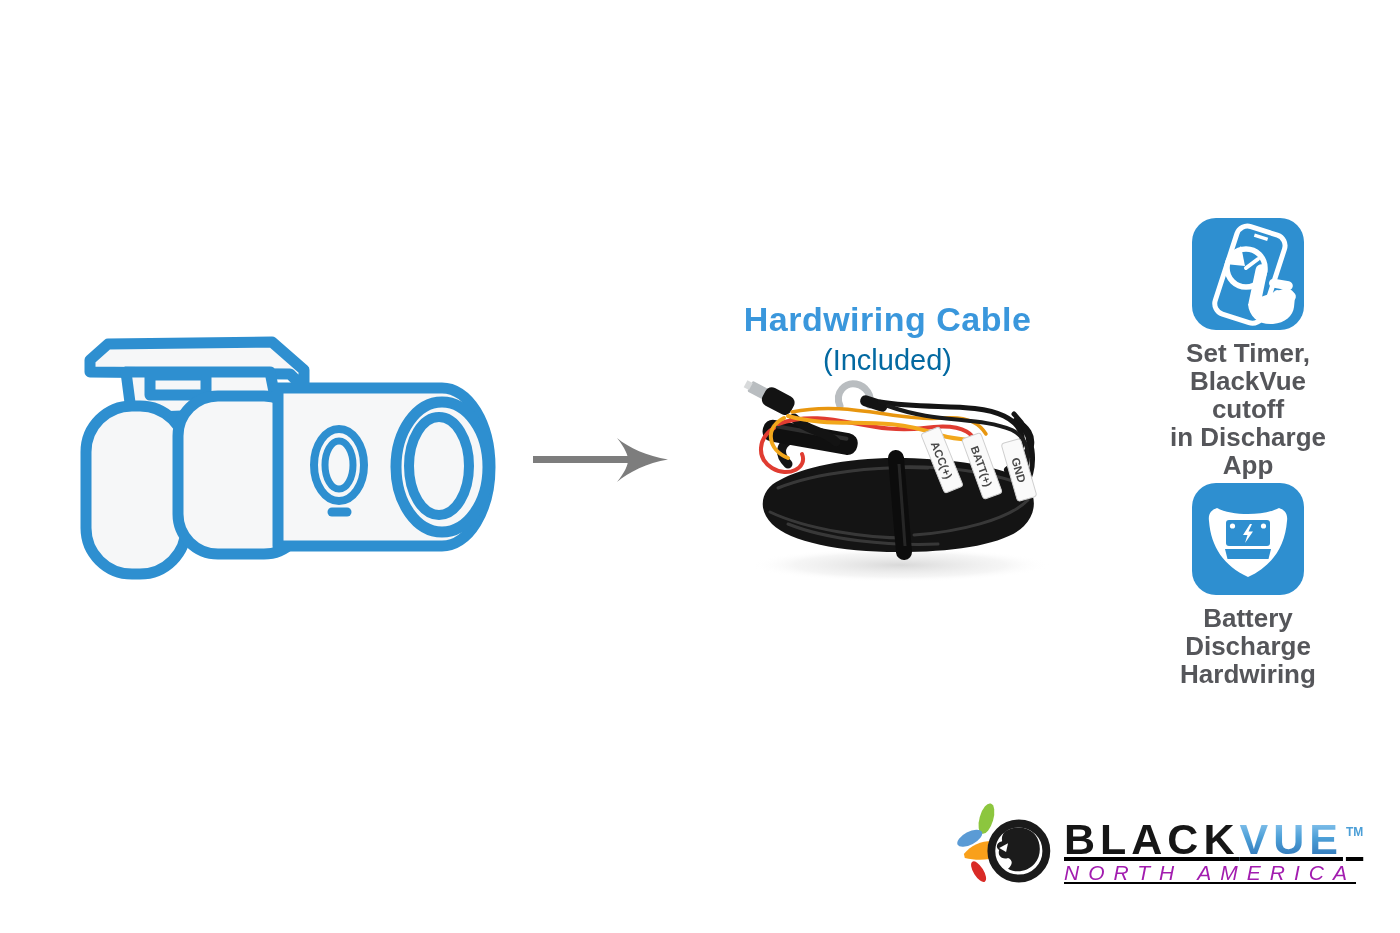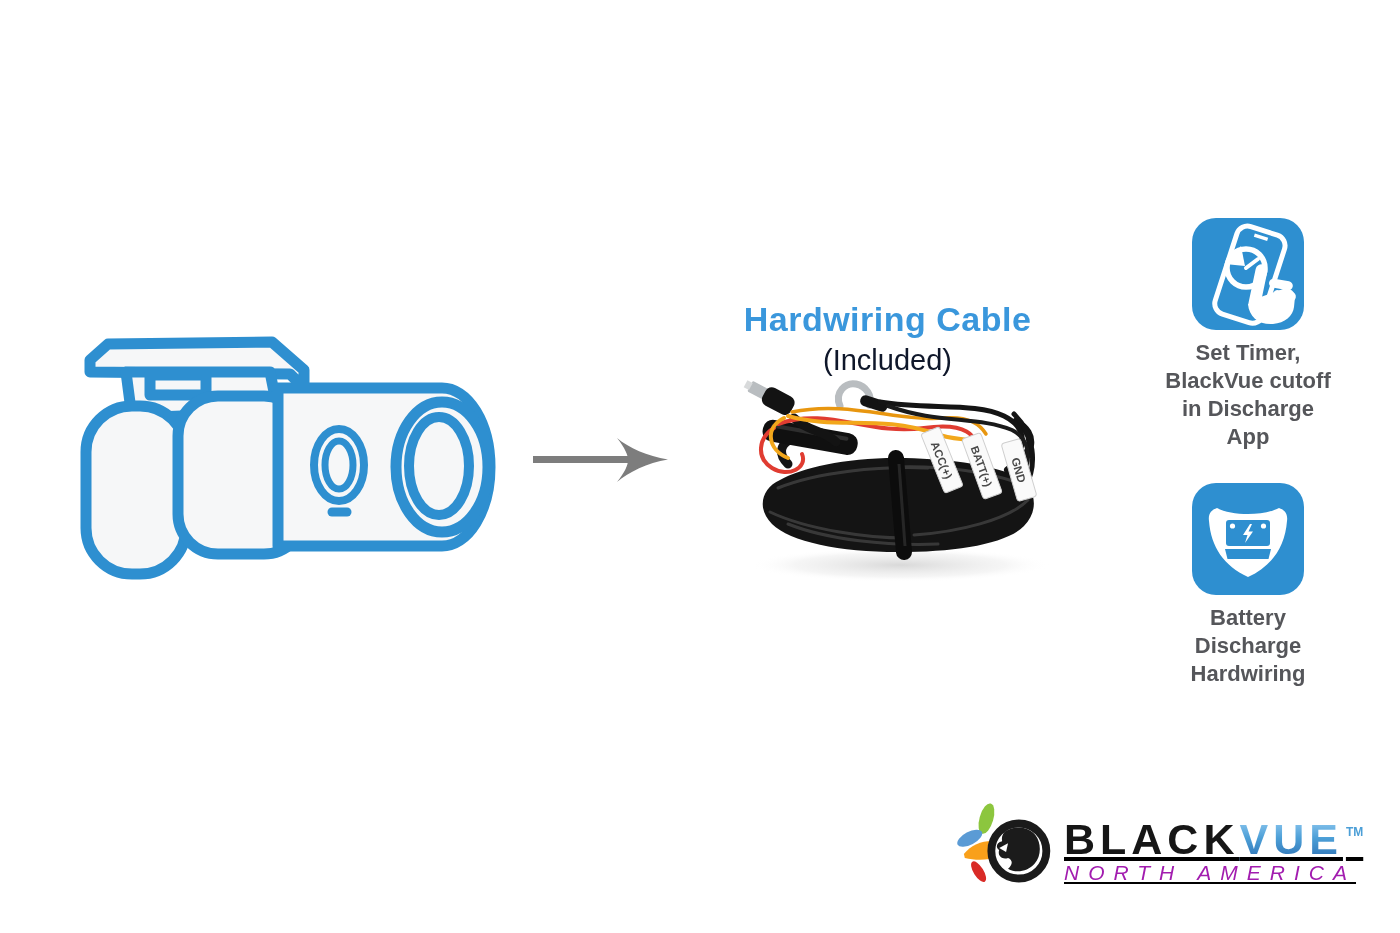--- a/index.html
+++ b/index.html
@@ -4,26 +4,26 @@
 <style>
   html,body{margin:0;padding:0;background:#ffffff;}
   body{font-family:"Liberation Sans","DejaVu Sans",sans-serif;}
   #canvas{position:relative;width:1400px;height:933px;background:#ffffff;overflow:hidden;}
 
   .abs{position:absolute;}
 
   
   .title-block{left:690px;top:280px;width:395px;text-align:center;margin-top:20px;}
   .cable-title{font-size:34px;font-weight:700;color:#3A97DC;letter-spacing:.5px;}
-  .cable-sub{font-size:29px;font-weight:400;color:#0f172a;margin-top:5px;}
+  .cable-sub{font-size:29px;font-weight:400;color:#0369a1;margin-top:5px;}
 
   
   .feature{left:1158px;width:180px;text-align:center;}
   .feature-icon{display:block;margin:0 auto;}
-  .feature-text{margin-top:9px;font-size:22px;line-height:28px;font-weight:700;color:#55565A;}
+  .feature-text{margin-top:9px;font-size:26px;line-height:28px;font-weight:700;color:#55565A;}
 
   
   .logo{left:956px;top:798px;display:flex;align-items:flex-start;}
   .logo-emblem{width:108px;height:108px;flex:0 0 auto;}
   .logo-text{margin-left:0px;margin-top:14px;text-decoration:underline;}
   .brand-row{font-size:43px;font-weight:700;letter-spacing:5px;line-height:40px;color:#161616;white-space:nowrap;}
   .brand-blue{color:#4C9FD7;}
   @supports (-webkit-background-clip: text){
     .brand-blue{background:linear-gradient(180deg,#9ed1f5 0%,#4c9fd7 48%,#2a6cb0 100%);
       -webkit-background-clip:text;-webkit-text-fill-color:transparent;}

